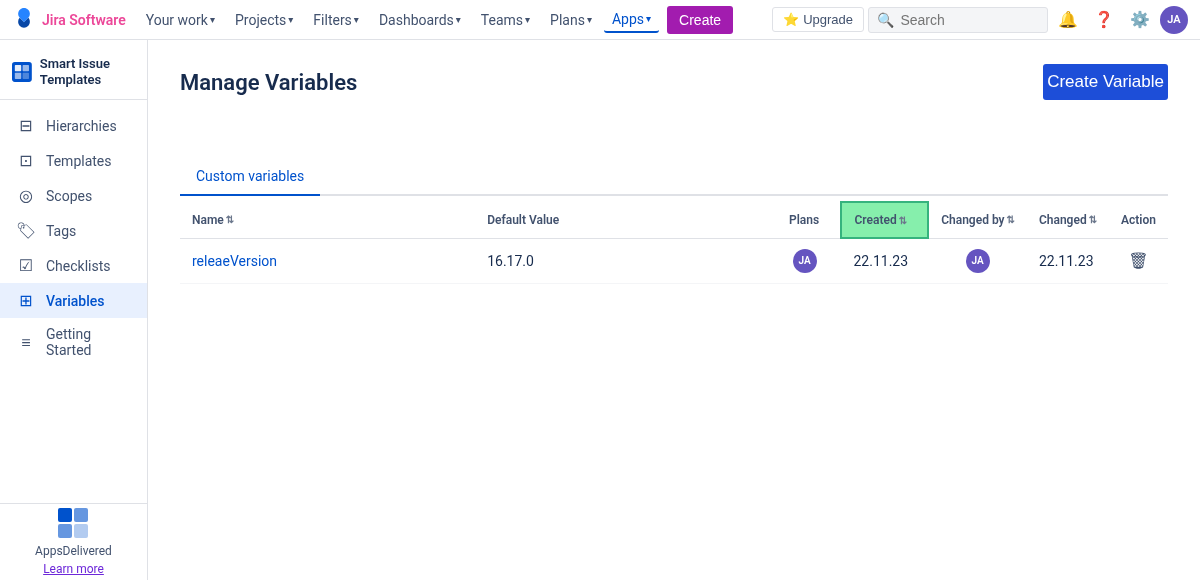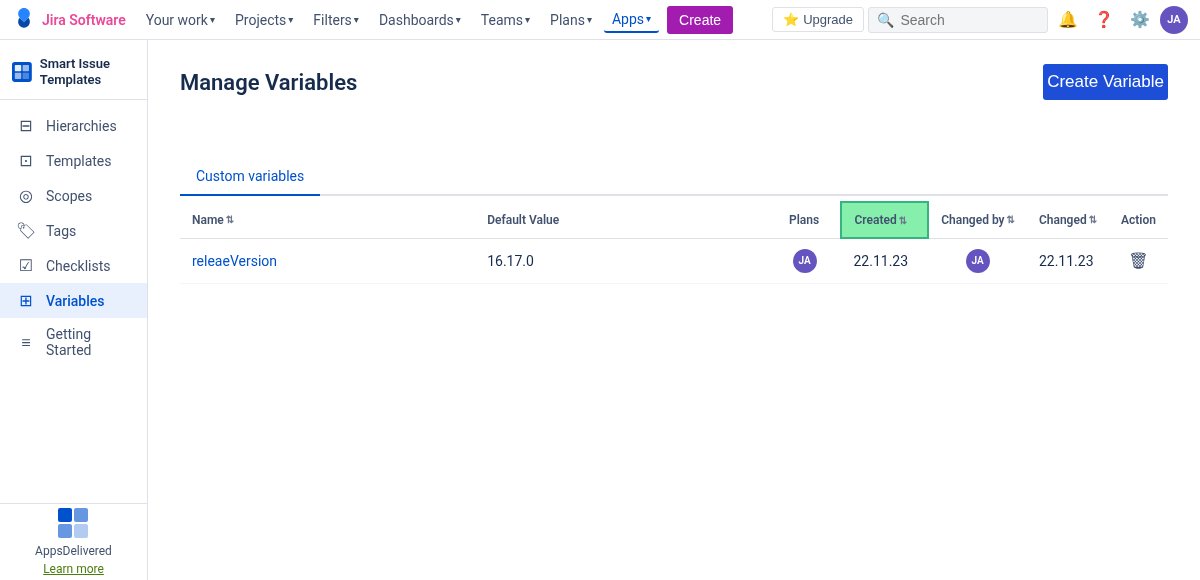--- a/index.html
+++ b/index.html
@@ -134,21 +134,21 @@
       font-weight: 500;
     }
     .sidebar-item-icon { font-size: 16px; width: 20px; text-align: center; flex-shrink: 0; }
     .sidebar-footer {
       padding: 4px;
       border-top: 1px solid #dfe1e6;
       display: flex; flex-direction: column; align-items: center; gap: 4px;
     }
     .sidebar-footer-logo { width: 32px; height: 32px; }
     .sidebar-footer-brand { font-size: 12px; color: #42526e; }
-    .sidebar-footer-link { font-size: 12px; color: #4d7c0f; cursor: pointer; text-decoration: underline; }
+    .sidebar-footer-link { font-size: 12px; color: #6d28d9; cursor: pointer; text-decoration: underline; }
 
     
     .main {
       flex: 1;
       overflow-y: auto;
       background: #fff;
       padding: 24px 32px;
     }
     .main-header {
       display: flex; align-items: center; justify-content: space-between;

